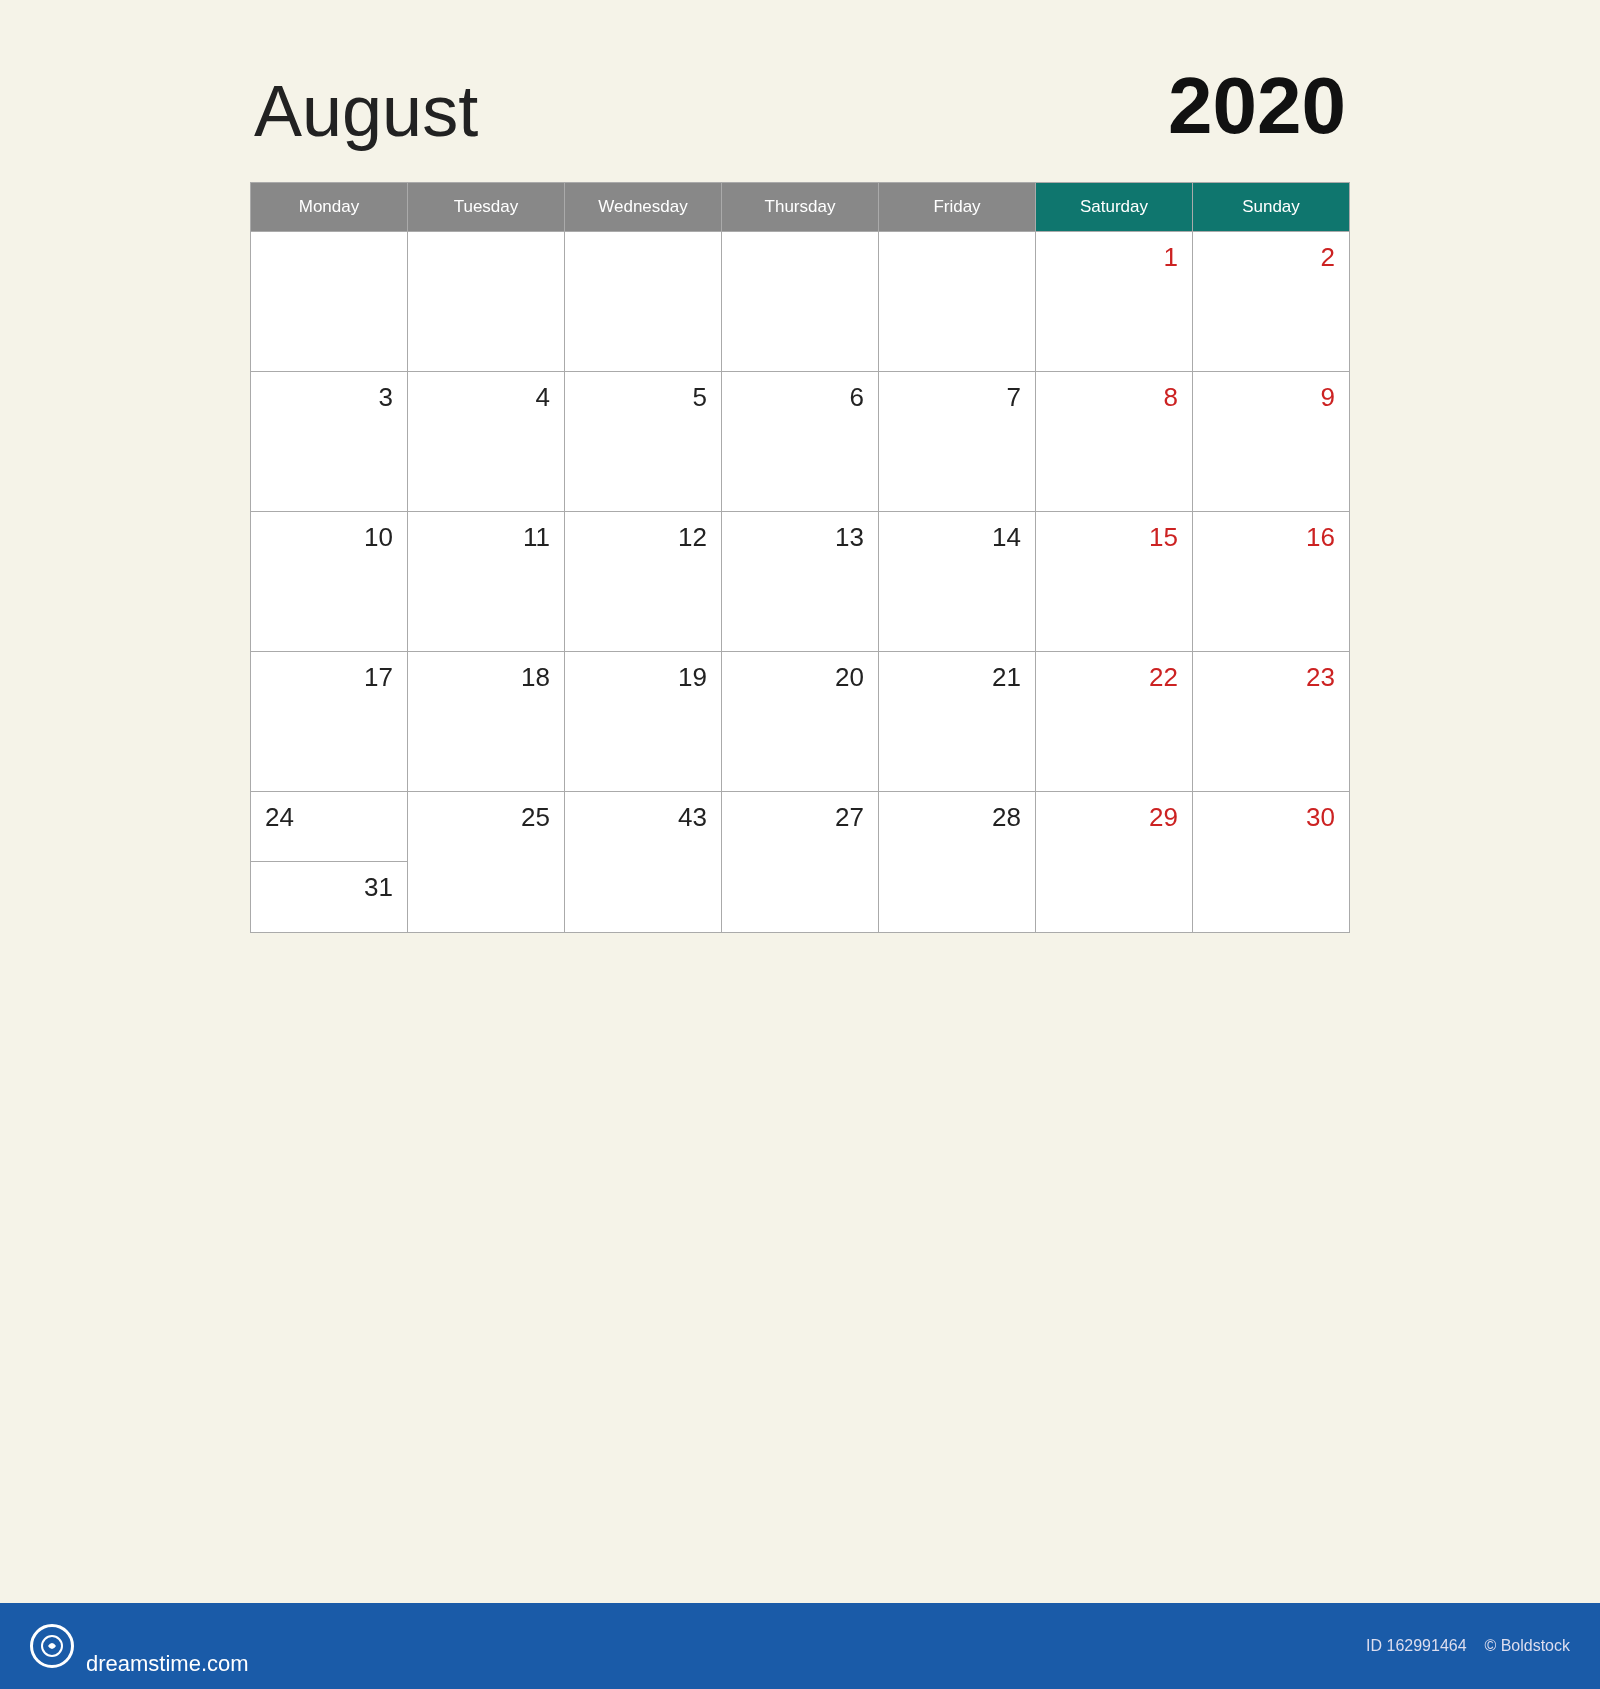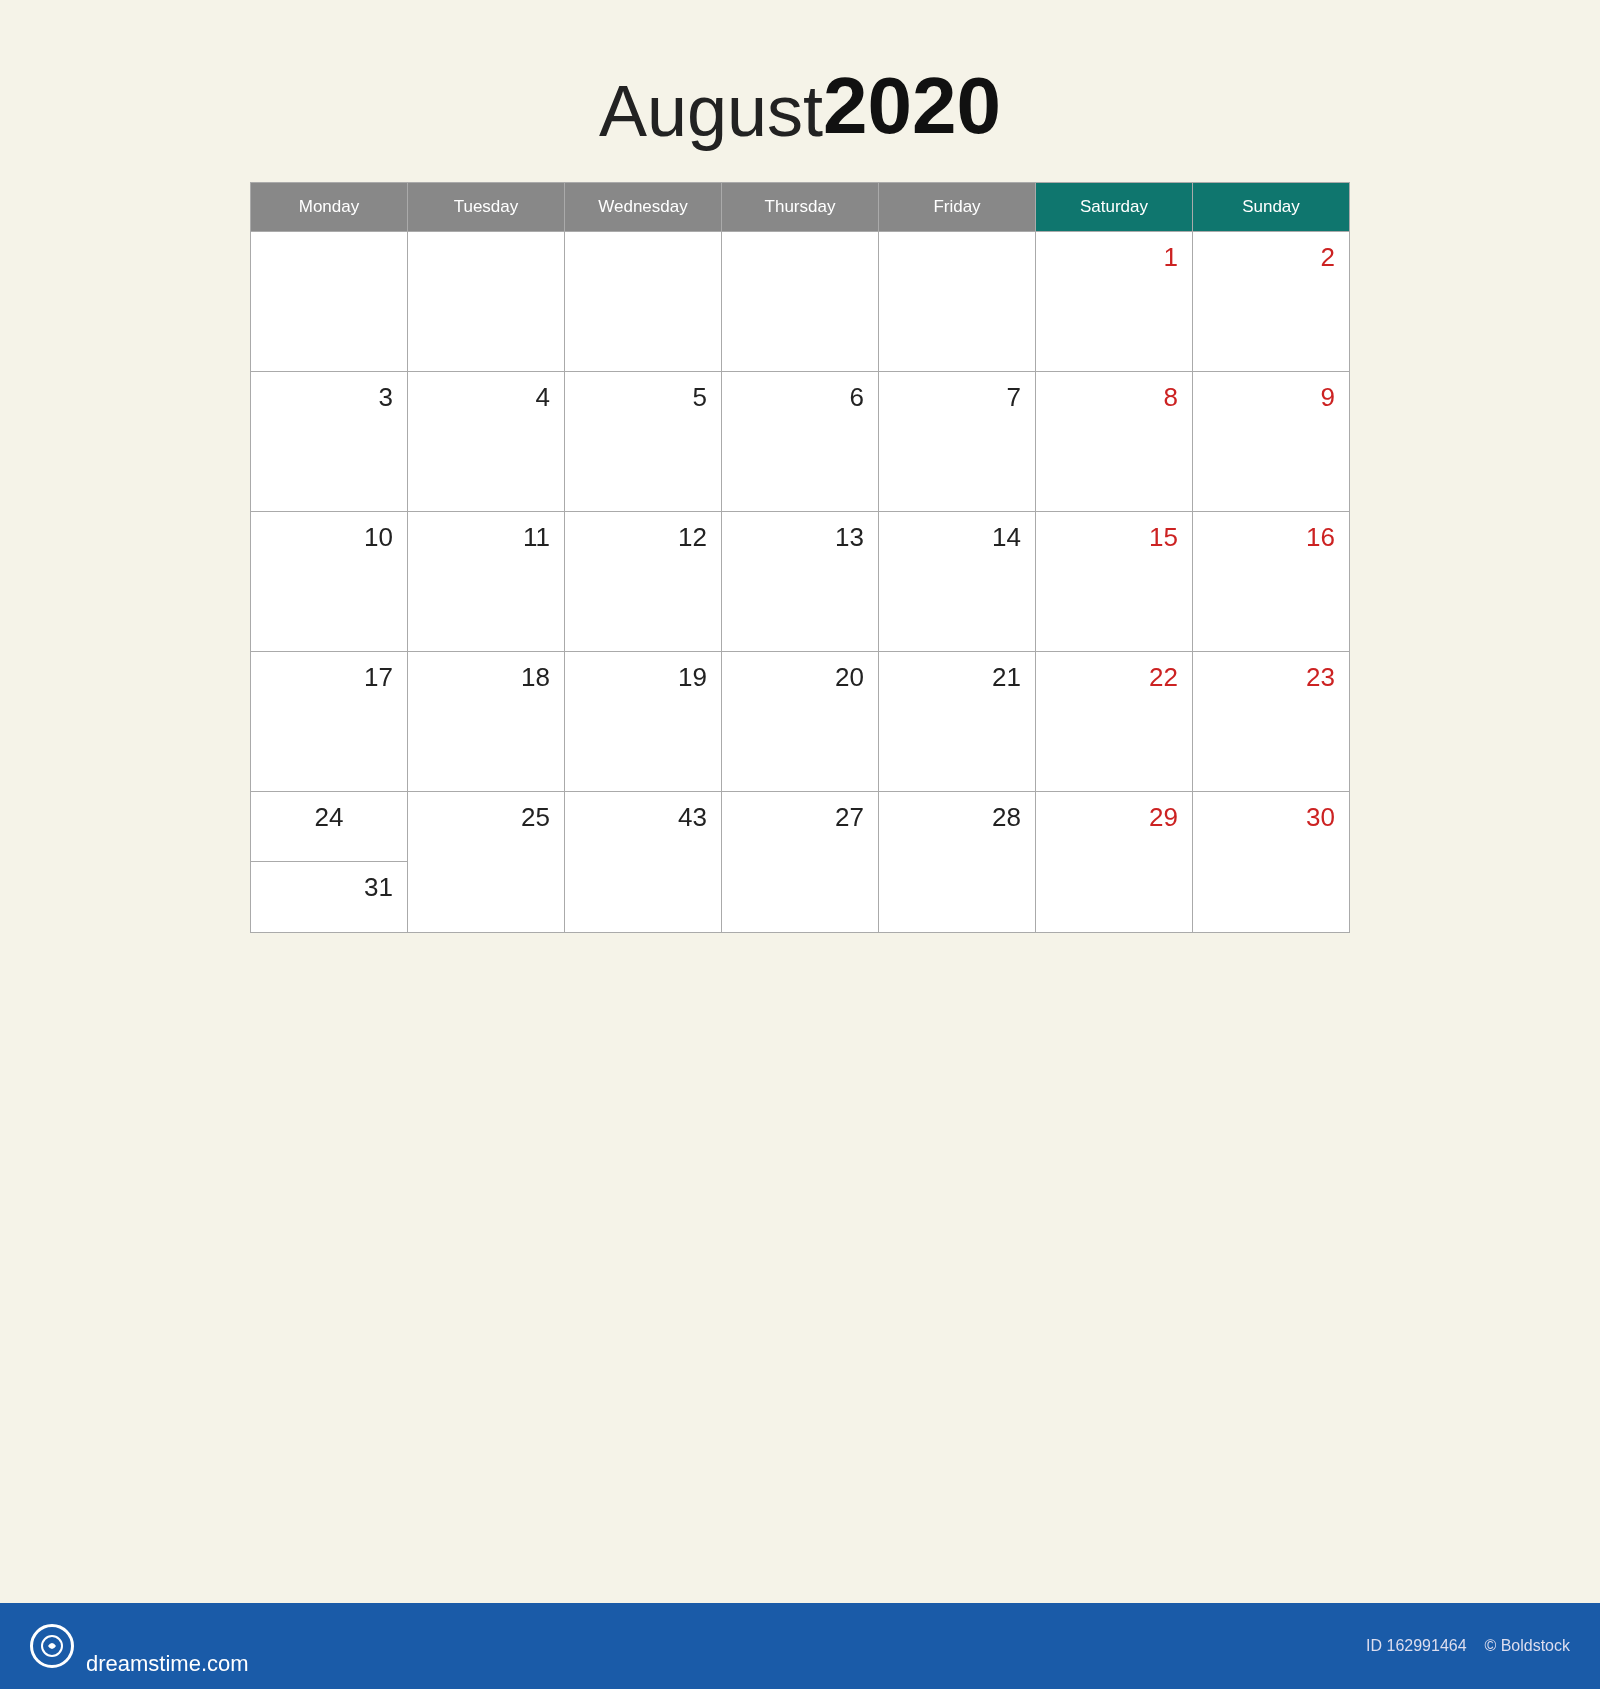--- a/index.html
+++ b/index.html
@@ -19,21 +19,21 @@
       padding: 60px 40px 40px 40px;
     }
 
     .calendar-wrapper {
       width: 100%;
       max-width: 1100px;
     }
 
     .calendar-header {
       display: flex;
-      justify-content: center;
+      justify-content: space-between;
       align-items: flex-end;
       margin-bottom: 30px;
       padding: 0 4px;
     }
 
     .calendar-month {
       font-size: 72px;
       font-weight: 400;
       color: #222;
       font-family: Arial, Helvetica, sans-serif;
@@ -116,21 +116,21 @@
       flex-direction: column;
       background: #fff;
     }
 
     .day-cell-split-top {
       border-bottom: 1.5px solid #aaa;
       min-height: 70px;
       padding: 10px 14px;
       display: flex;
       flex-direction: column;
-      align-items: center;
+      align-items: flex-start;
     }
 
     .day-cell-split-bottom {
       min-height: 70px;
       padding: 10px 14px;
       display: flex;
       flex-direction: column;
       align-items: flex-end;
     }
 

